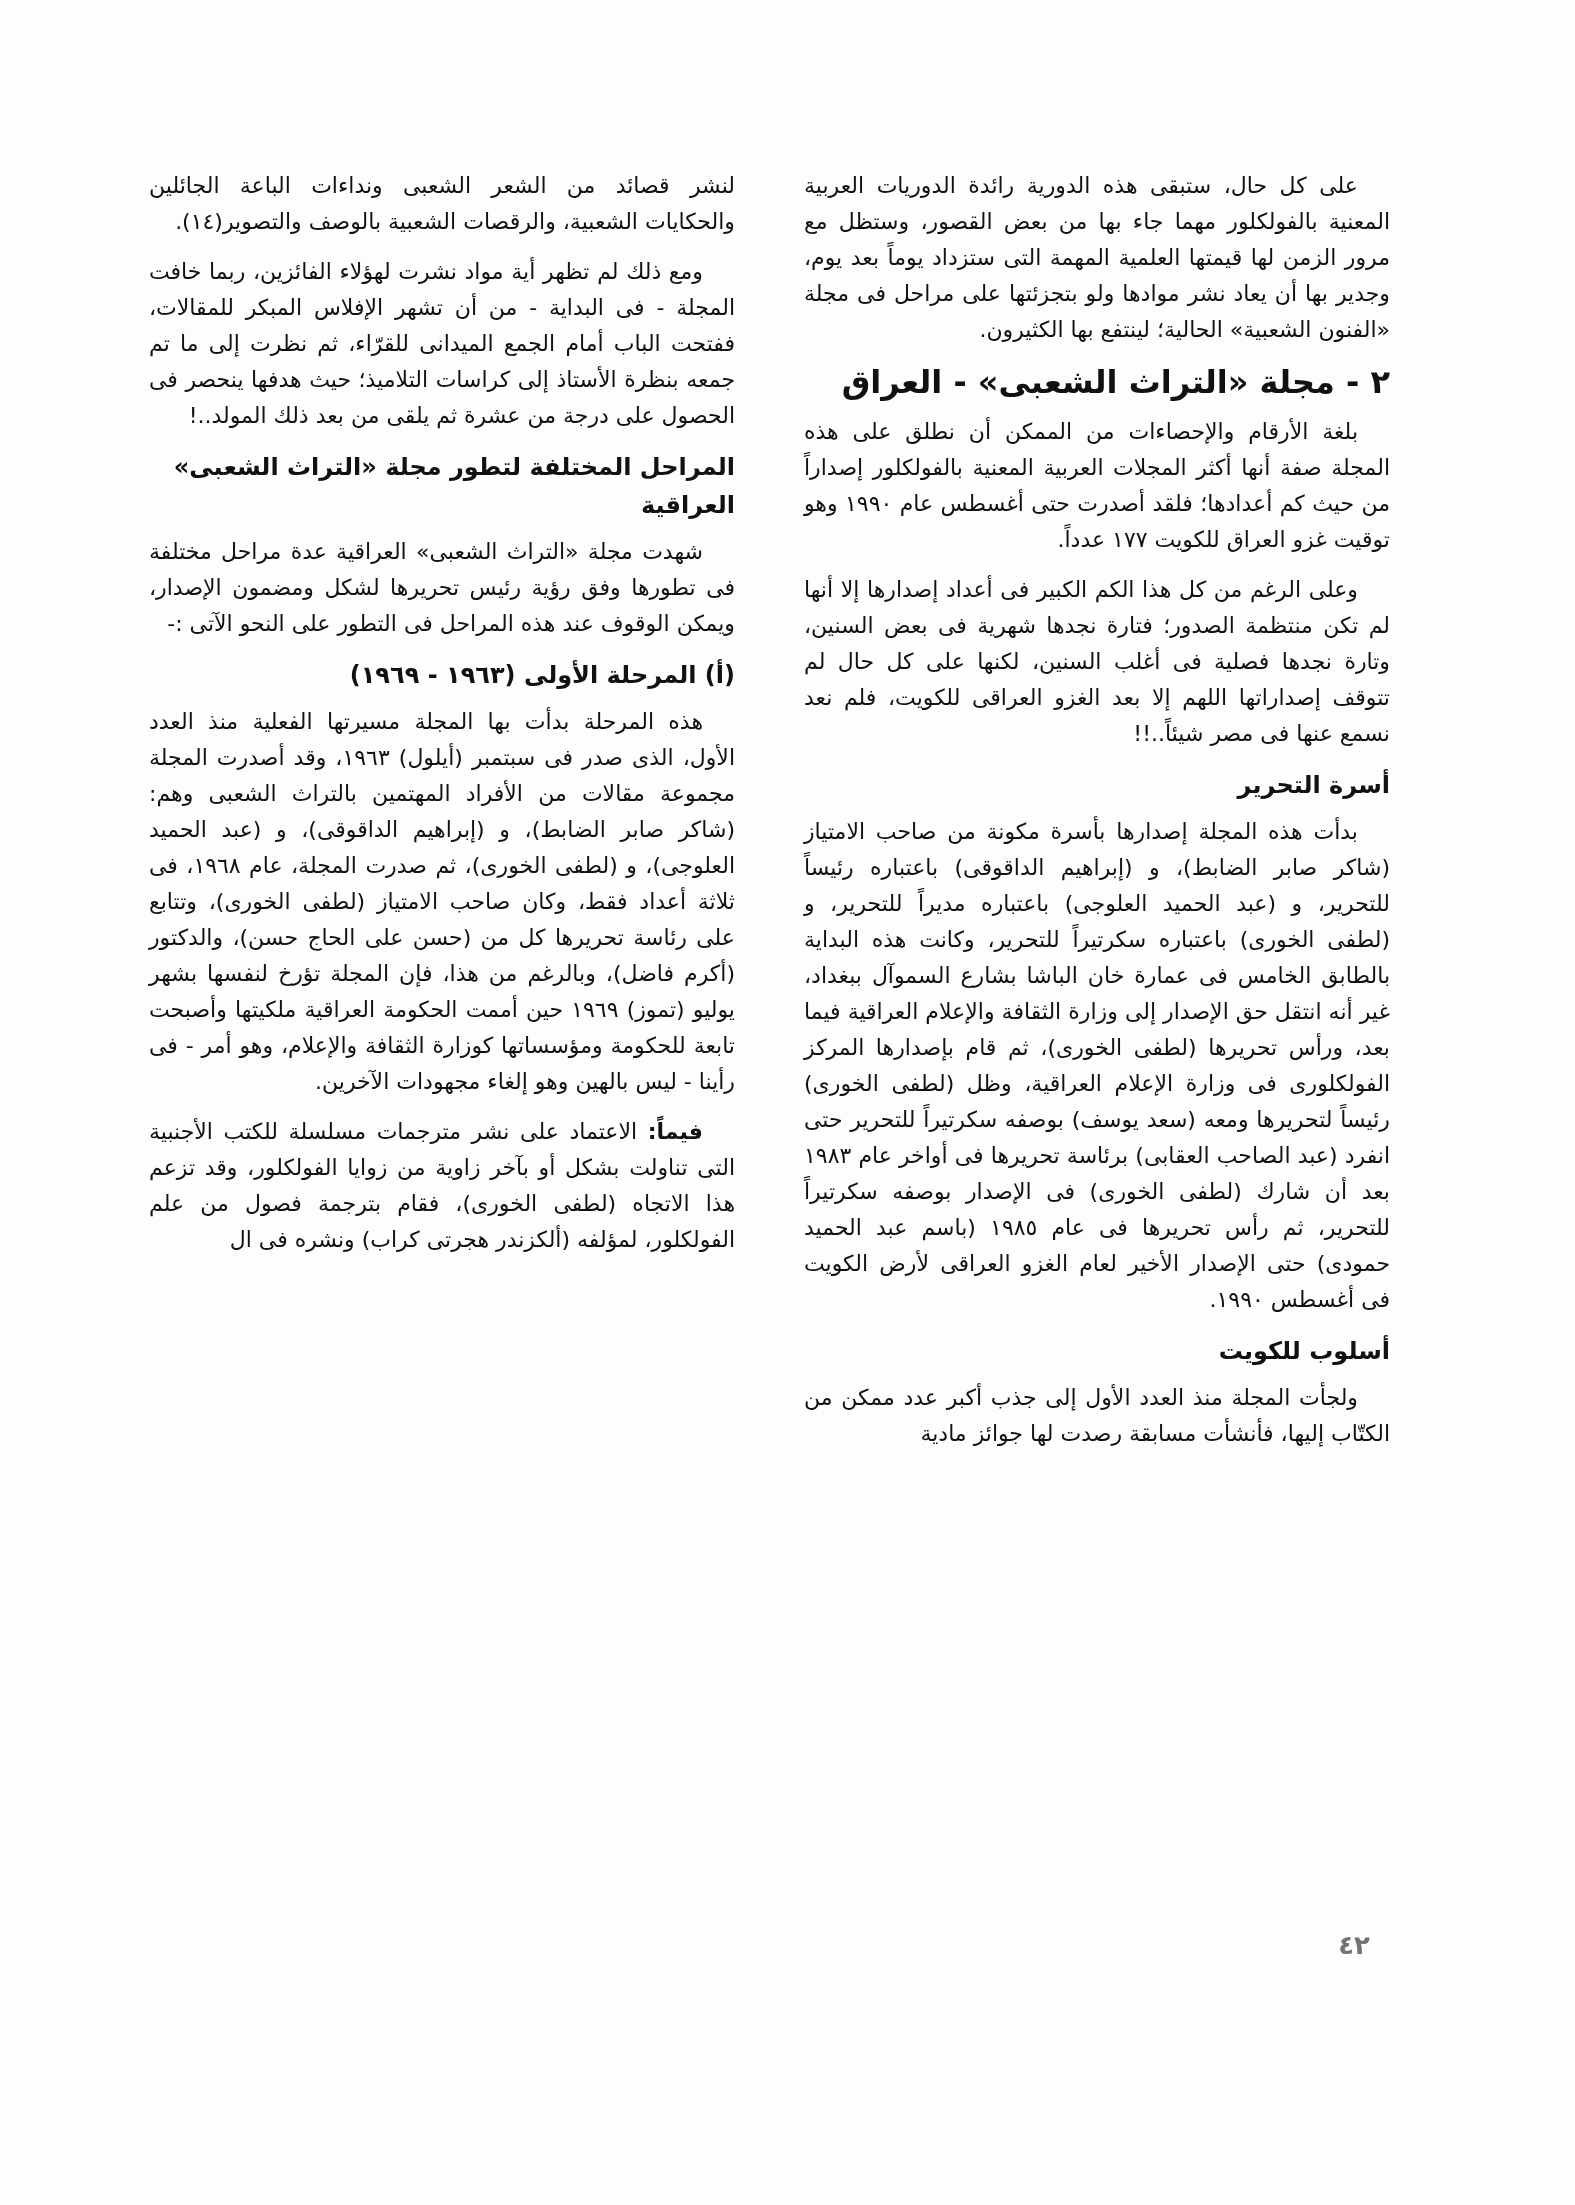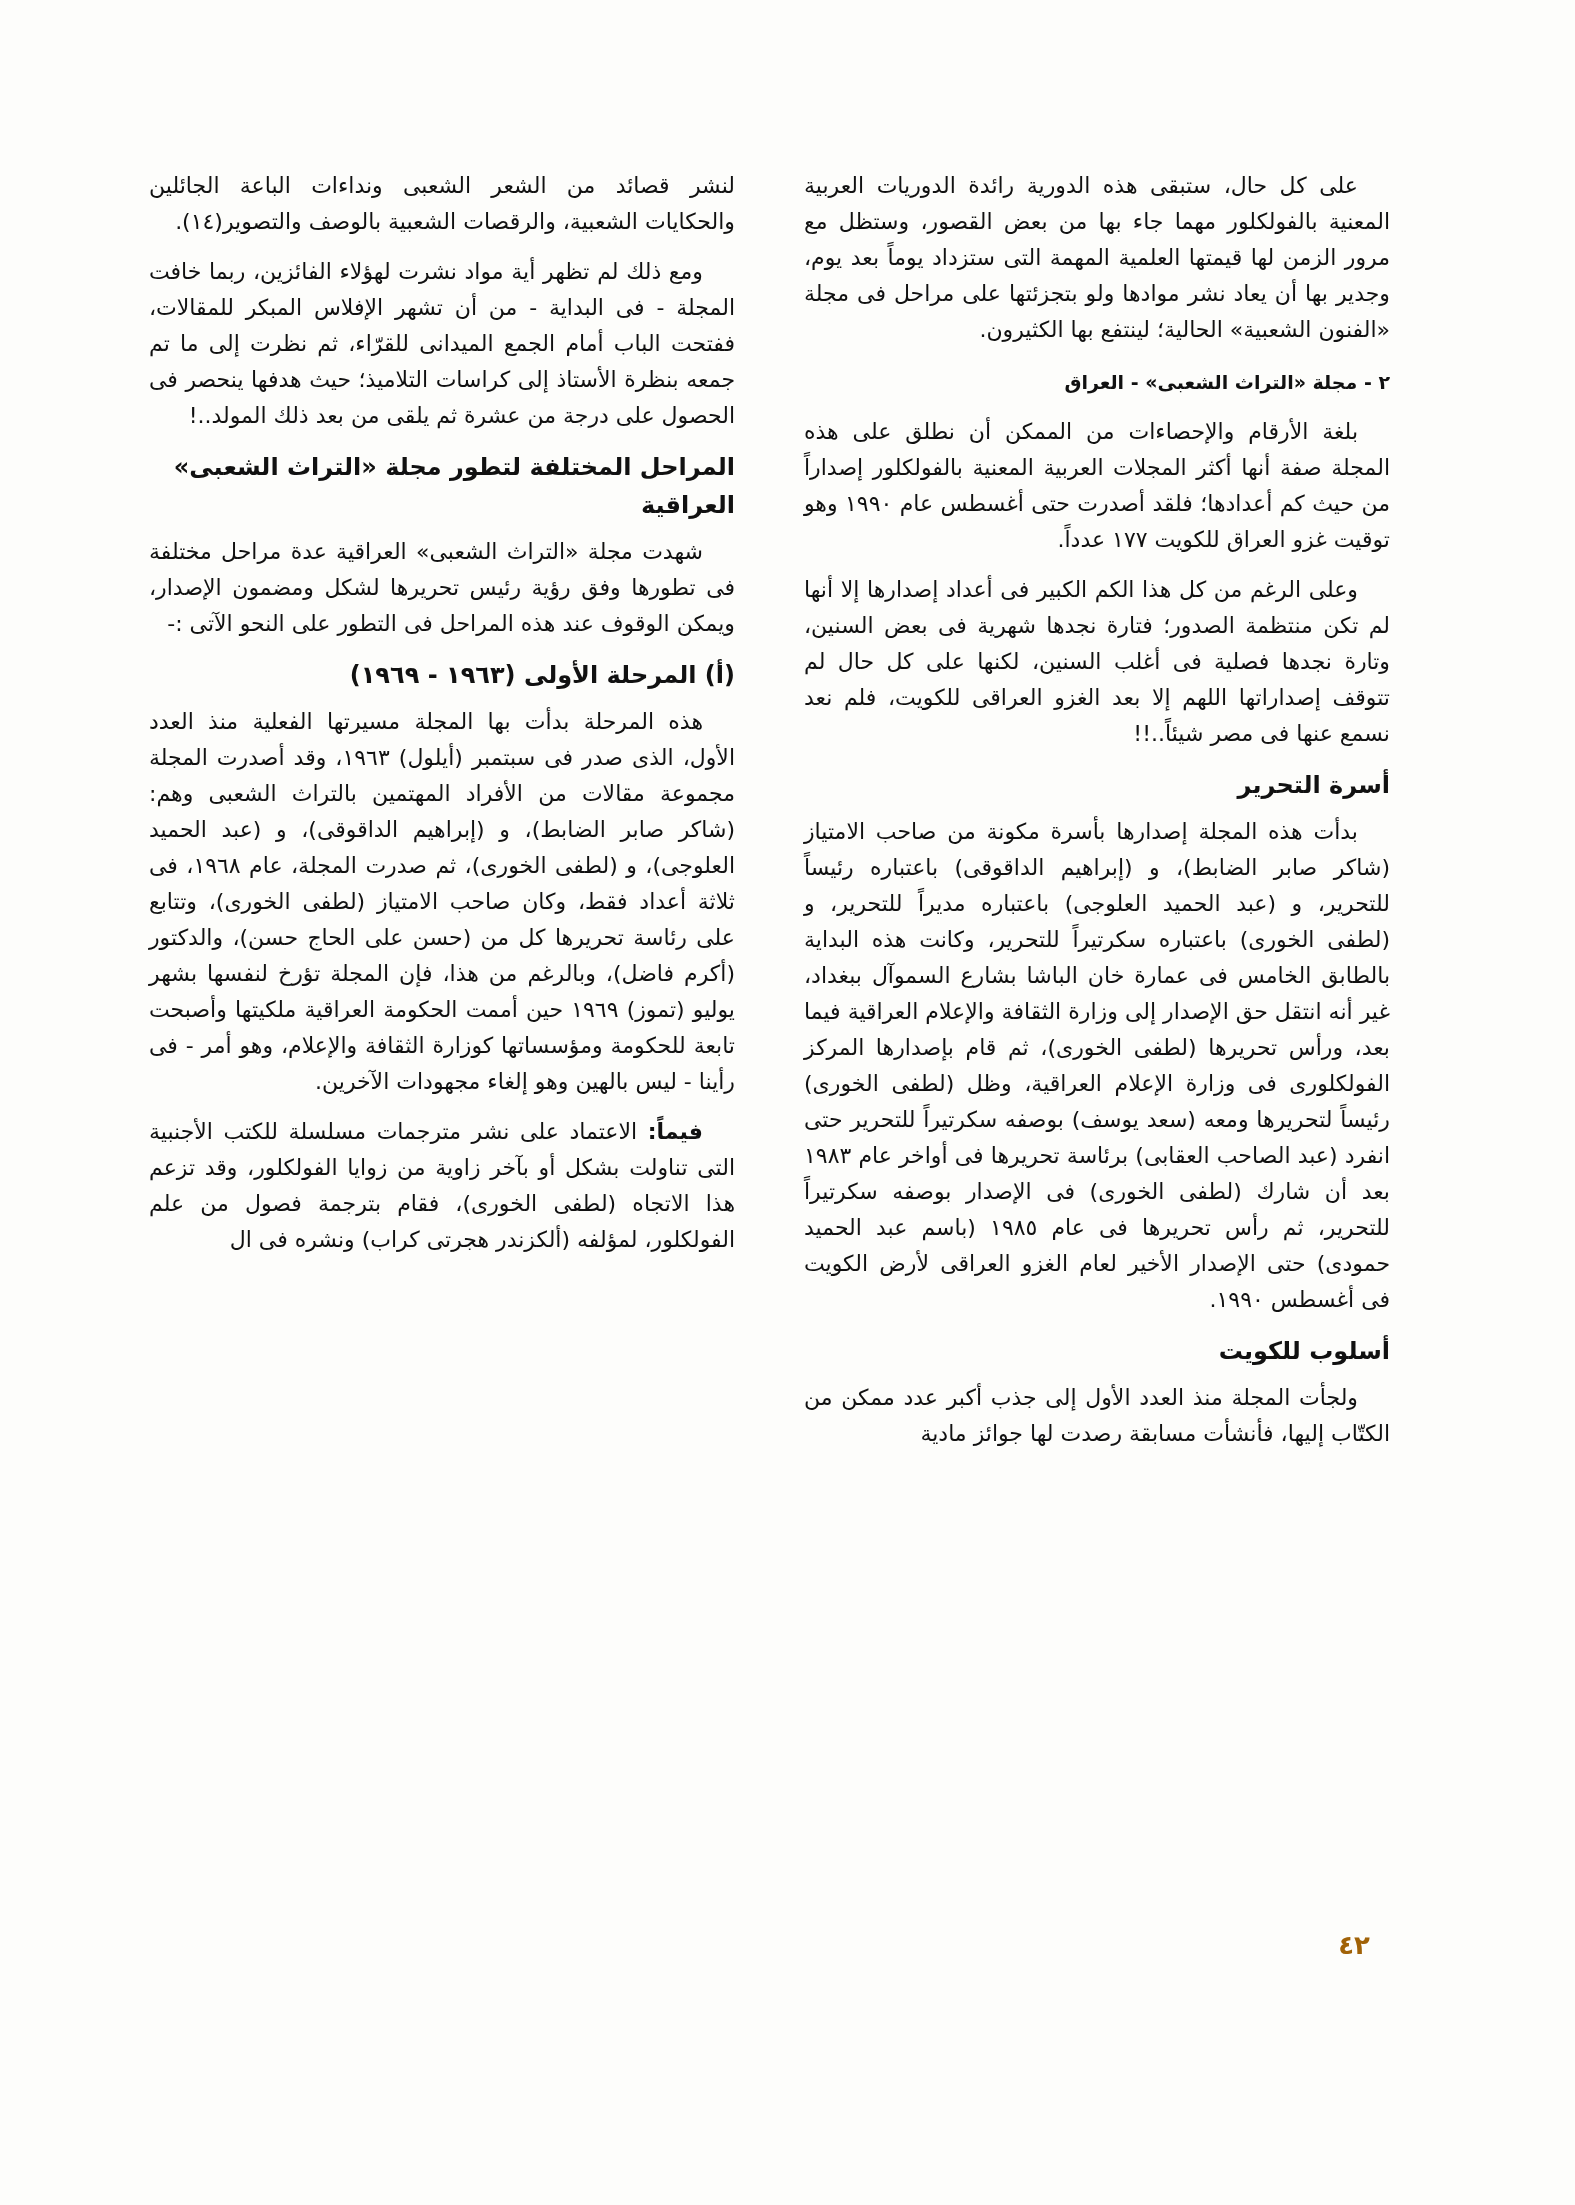--- a/index.html
+++ b/index.html
@@ -34,42 +34,42 @@
     margin-left: 37px;
   }
   .col p {
     margin: 0 0 14px 0;
     text-indent: 32px;
   }
   .col p.noindent {
     text-indent: 0;
   }
   .col h2 {
-    font-size: 19px;
+    font-size: 32px;
     font-weight: 700;
     margin: 12px 0 12px 0;
     line-height: 40px;
   }
   .col h3 {
     font-size: 24px;
     font-weight: 700;
     margin: 14px 0 10px 0;
     line-height: 38px;
     text-align: right;
   }
   .lead-bold {
     font-weight: 700;
   }
   .page-number {
     position: absolute;
     top: 1930px;
     right: 205px;
     font-size: 26px;
     font-weight: 700;
-    color: #a16207;
+    color: #737373;
   }
 </style>
 </head>
 <body>
 
 <div class="page">
   <div class="cols">
 
     <div class="col">
       <p>على كل حال، ستبقى هذه الدورية رائدة الدوريات العربية المعنية بالفولكلور مهما جاء بها من بعض القصور، وستظل مع مرور الزمن لها قيمتها العلمية المهمة التى ستزداد يوماً بعد يوم، وجدير بها أن يعاد نشر موادها ولو بتجزئتها على مراحل فى مجلة «الفنون الشعبية» الحالية؛ لينتفع بها الكثيرون.</p>

